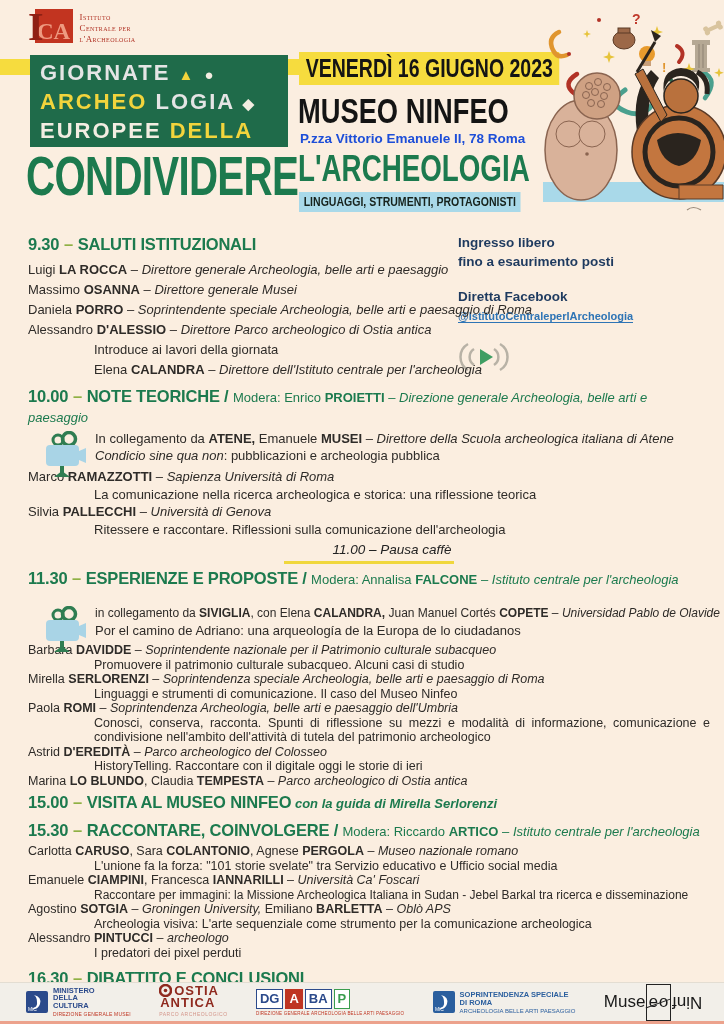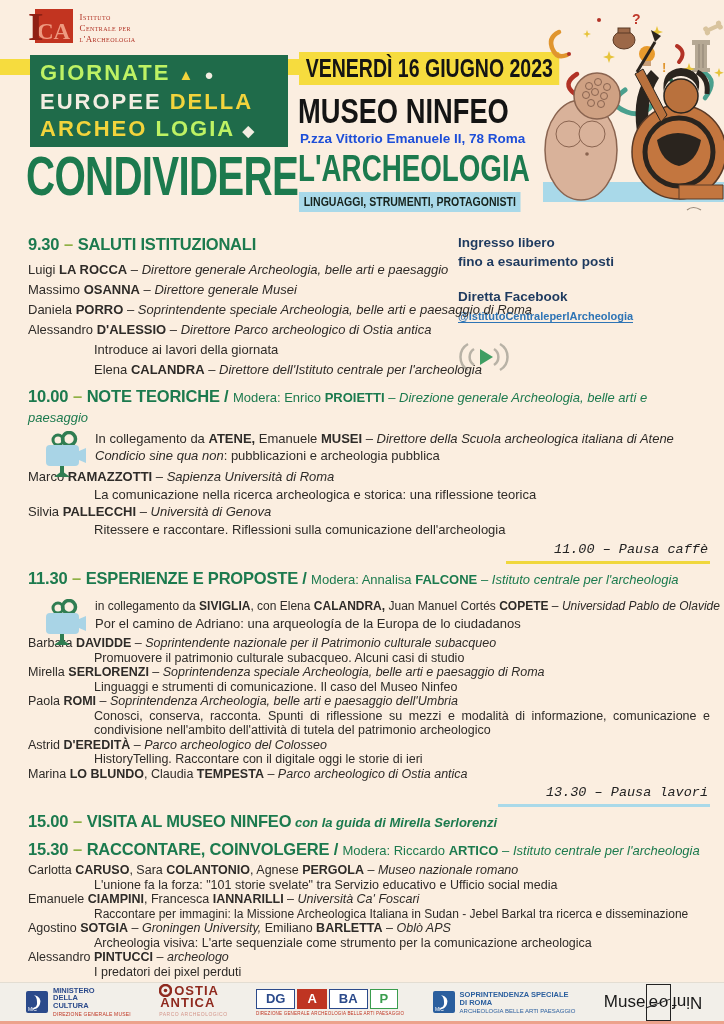--- a/index.html
+++ b/index.html
@@ -13,21 +13,21 @@
   .ica-i{font-family:"Liberation Serif",serif;font-weight:bold;color:#8f2014;font-size:40px;
          line-height:36px;margin-right:-9px;position:relative;z-index:2;}
   .ica-box{width:38px;height:34px;background:#c23420;color:#ee9a80;font-family:"Liberation Serif",serif;
            font-weight:bold;font-size:23px;display:flex;align-items:flex-end;justify-content:center;line-height:22px;}
   .ica-text{font-family:"Liberation Serif",serif;color:#b03224;font-size:9px;line-height:11px;
             font-variant:small-caps;letter-spacing:.4px;padding:3px 0 0 7px;}
 
   .banner{position:absolute;left:30px;top:55px;width:258px;height:92px;background:#1f6b4a;
           box-sizing:border-box;padding:5px 10px;display:flex;flex-direction:column;justify-content:center;z-index:1;}
   .banner-row{font-weight:bold;font-size:22px;line-height:27px;letter-spacing:2px;white-space:nowrap;}
-  .c-blue{color:#bef264}.c-white{color:#f3ede2}.c-yellow{color:#f2d43c}
+  .c-blue{color:#e5e5e5}.c-white{color:#f3ede2}.c-yellow{color:#f2d43c}
   .deco{font-size:15px;letter-spacing:3px;}
 
   .date-badge{position:absolute;left:299px;top:52px;transform:scaleX(.75);transform-origin:left top;
               background:#f6dc3e;color:#141414;font-weight:bold;font-size:26px;line-height:30px;
               padding:1px 9px 2px;white-space:nowrap;}
   .venue{position:absolute;left:298px;top:92px;transform:scaleX(.78);transform-origin:left top;
          font-weight:bold;font-size:35px;line-height:38px;color:#141414;white-space:nowrap;}
   .address{position:absolute;left:300px;top:131px;font-weight:bold;font-size:13.5px;color:#1d4ed8;}
   .big1{position:absolute;left:26px;top:147px;transform:scaleX(.72);transform-origin:left top;
         font-weight:bold;font-size:56px;line-height:58px;color:#1c7a4e;letter-spacing:-1px;white-space:nowrap;}
@@ -57,49 +57,49 @@
   .nowrap{white-space:nowrap;}
   .just{text-align:justify;}
   .seg-b{font-weight:bold}
   .seg-i{font-style:italic}
   .seg-c{font-weight:bold;color:#1c7a4e;font-size:16.5px;letter-spacing:-.2px}
   .seg-d{font-weight:bold;color:#8fb044;font-size:16.5px}
   .seg-g{color:#1c7a4e}
   .sec{line-height:20px;font-size:13px;margin:6px 0 3px;}
   .sec930{margin-top:4px;margin-bottom:4px;}
   .sec1000{margin-top:6px;margin-bottom:2px;}
-  .sec1130{margin-top:4px;margin-bottom:8px;}
+  .sec1130{margin-top:4px;margin-bottom:15px;}
   .sec1500{margin-top:4px;margin-bottom:0;}
   .sec1530{margin-top:6px;margin-bottom:2px;}
   .sec1630{margin-top:8px;}
   .cam{position:relative;padding-left:67px;margin:2px 0 4px;}
   .cam .row{line-height:17px;}
   .cam-icon{position:absolute;left:16px;top:1px;}
-  .pausa{text-align:right;margin:2px 0 0;line-height:18px;font-family:Liberation Mono, monospace;}
+  .pausa{text-align:center;margin:2px 0 0;line-height:18px;}
   .pausa span{font-style:italic;font-size:13.5px;color:#222;padding:0 2px 2px 48px;display:inline-block;}
   .pausa-y{border-bottom:3px solid #f0d73c;}
   .pausa-b{border-bottom:3px solid #a9d9e9;}
 
   
   .footer{position:absolute;left:0;bottom:0;width:724px;height:42px;background:#f2efe9;
           border-top:1px solid #e3ddd2;display:flex;align-items:center;justify-content:space-between;
           padding:0 22px 3px 26px;box-sizing:border-box;}
   .footer::after{content:'';position:absolute;left:0;bottom:0;width:100%;height:3px;background:#eca28c;}
   .flogo{display:flex;align-items:center;gap:5px;}
   .mic-stack{display:flex;flex-direction:column;}
   .mic-lines{color:#2b4a8b;font-weight:bold;font-size:7.5px;line-height:7.5px;}
   .mic-cap{color:#bf3522;font-size:5px;margin-top:2px;letter-spacing:.2px;}
   .ssr-lines{color:#2b5f9e;font-weight:bold;font-size:7.5px;line-height:8px;}
   .ssr-cap{color:#2b5f9e;font-size:6px;margin-top:1px;}
   .ostia-stack{display:flex;flex-direction:column;line-height:11px;}
   .ostia-top{color:#8f2a1f;font-weight:bold;font-size:13px;letter-spacing:1px;display:flex;align-items:center;gap:2px;}
   .ostia-cap{color:#d4968a;font-size:5px;letter-spacing:.5px;margin-top:1px;}
   .dgabap{display:flex;flex-direction:column;}
   .dg-boxes{display:flex;gap:2px;}
-  .dg-box{height:18px;padding:0 9px;display:flex;align-items:center;font-weight:bold;font-size:13px;background:#fff;}
+  .dg-box{height:18px;padding:0 3px;display:flex;align-items:center;font-weight:bold;font-size:13px;background:#fff;}
   .bx-dg{color:#2b4a8b;border:1.5px solid #2b4a8b;}
   .bx-a{color:#fff;background:#bf3522;border:1.5px solid #bf3522;}
   .bx-ba{color:#2b4a8b;border:1.5px solid #2b4a8b;}
   .bx-p{color:#3a9d4e;border:1.5px solid #3a9d4e;}
   .dg-cap{color:#bf3522;font-size:4.5px;margin-top:2px;letter-spacing:.2px;}
   .mn{font-size:17px;color:#1a1a1a;display:flex;align-items:center;}
   .mn-box{border:1.5px solid #222;padding:8px 1px;position:relative;margin:0 1px;font-family:Liberation Mono, monospace;}
   .mn-box::after{content:'';position:absolute;left:-2px;right:-2px;top:52%;height:1px;background:#222;transform:rotate(-20deg);}
   .mn-flip{display:inline-block;transform:rotate(180deg);}
 </style>
@@ -120,27 +120,27 @@
     </div>
   </div>
 
   <div class="banner">
     <div class="banner-row">
       <span class="c-blue">GIORNATE</span>
       <span class="c-yellow deco">▲</span>
       <span class="c-white deco">●</span>
     </div>
     <div class="banner-row">
-      <span class="c-white">EUROPEE </span>
-      <span class="c-yellow">DELLA</span>
-    </div>
-    <div class="banner-row">
       <span class="c-yellow">ARCHEO</span>
       <span class="c-blue">LOGIA</span>
       <span class="c-white deco">◆</span>
+    </div>
+    <div class="banner-row">
+      <span class="c-white">EUROPEE </span>
+      <span class="c-yellow">DELLA</span>
     </div>
   </div>
 
   <div class="date-badge">VENERDÌ 16 GIUGNO 2023</div>
   <div class="venue">MUSEO NINFEO</div>
   <div class="address">P.zza Vittorio Emanuele II, 78  Roma</div>
   <div class="big1">CONDIVIDERE</div>
   <div class="big2">L'ARCHEOLOGIA</div>
   <div class="subtitle">LINGUAGGI, STRUMENTI, PROTAGONISTI</div>
 
@@ -279,21 +279,20 @@
       <div class="row talk"><span class="seg-n">Promuovere il patrimonio culturale subacqueo. Alcuni casi di studio</span></div>
       <div class="row"><span class="seg-n">Mirella </span><span class="seg-b">SERLORENZI</span><span class="seg-n"> – </span><span class="seg-i">Soprintendenza speciale Archeologia, belle arti e paesaggio di Roma</span></div>
       <div class="row talk"><span class="seg-n">Linguaggi e strumenti di comunicazione. Il caso del Museo Ninfeo</span></div>
       <div class="row"><span class="seg-n">Paola </span><span class="seg-b">ROMI</span><span class="seg-n"> – </span><span class="seg-i">Soprintendenza Archeologia, belle arti e paesaggio dell'Umbria</span></div>
       <div class="row talk just"><span class="seg-n">Conosci, conserva, racconta. Spunti di riflessione su mezzi e modalità di informazione, comunicazione e condivisione nell'ambito dell'attività di tutela del patrimonio archeologico</span></div>
       <div class="row"><span class="seg-n">Astrid </span><span class="seg-b">D'EREDITÀ</span><span class="seg-n"> – </span><span class="seg-i">Parco archeologico del Colosseo</span></div>
       <div class="row talk"><span class="seg-n">HistoryTelling. Raccontare con il digitale oggi le storie di ieri</span></div>
       <div class="row"><span class="seg-n">Marina </span><span class="seg-b">LO BLUNDO</span><span class="seg-n">, Claudia </span><span class="seg-b">TEMPESTA</span><span class="seg-n"> – </span><span class="seg-i">Parco archeologico di Ostia antica</span></div>
     </div>
 
-    <div class="pausa"><span class="pausa-b">13.30 – Pausa lavori</span></div>
 
     <div class="sec sec1500"><span class="seg-c">15.00</span><span class="seg-d"> – </span><span class="seg-c">VISITA AL MUSEO NINFEO</span><span class="seg-g">  </span><span class="seg-g seg-b seg-i">con la guida di Mirella Serlorenzi</span></div>
 
     <div class="sec sec1530"><span class="seg-c">15.30</span><span class="seg-d"> – </span><span class="seg-c">RACCONTARE, COINVOLGERE / </span><span class="seg-g">Modera: Riccardo </span><span class="seg-g seg-b">ARTICO</span><span class="seg-g"> – </span><span class="seg-g seg-i">Istituto centrale per l'archeologia</span></div>
     <div class="dense">
       <div class="row"><span class="seg-n">Carlotta </span><span class="seg-b">CARUSO</span><span class="seg-n">, Sara </span><span class="seg-b">COLANTONIO</span><span class="seg-n">, Agnese </span><span class="seg-b">PERGOLA</span><span class="seg-n"> – </span><span class="seg-i">Museo nazionale romano</span></div>
       <div class="row talk"><span class="seg-n">L'unione fa la forza: "101 storie svelate" tra Servizio educativo e Ufficio social media</span></div>
       <div class="row"><span class="seg-n">Emanuele </span><span class="seg-b">CIAMPINI</span><span class="seg-n">, Francesca </span><span class="seg-b">IANNARILLI</span><span class="seg-n"> – </span><span class="seg-i">Università Ca' Foscari</span></div>
       <div class="row talk xs nowrap"><span class="seg-n">Raccontare per immagini: la Missione Archeologica Italiana in Sudan - Jebel Barkal tra ricerca e disseminazione</span></div>
       <div class="row"><span class="seg-n">Agostino </span><span class="seg-b">SOTGIA</span><span class="seg-n"> – </span><span class="seg-i">Groningen University,</span><span class="seg-n"> Emiliano </span><span class="seg-b">BARLETTA</span><span class="seg-n"> – </span><span class="seg-i">Oblò APS</span></div>

